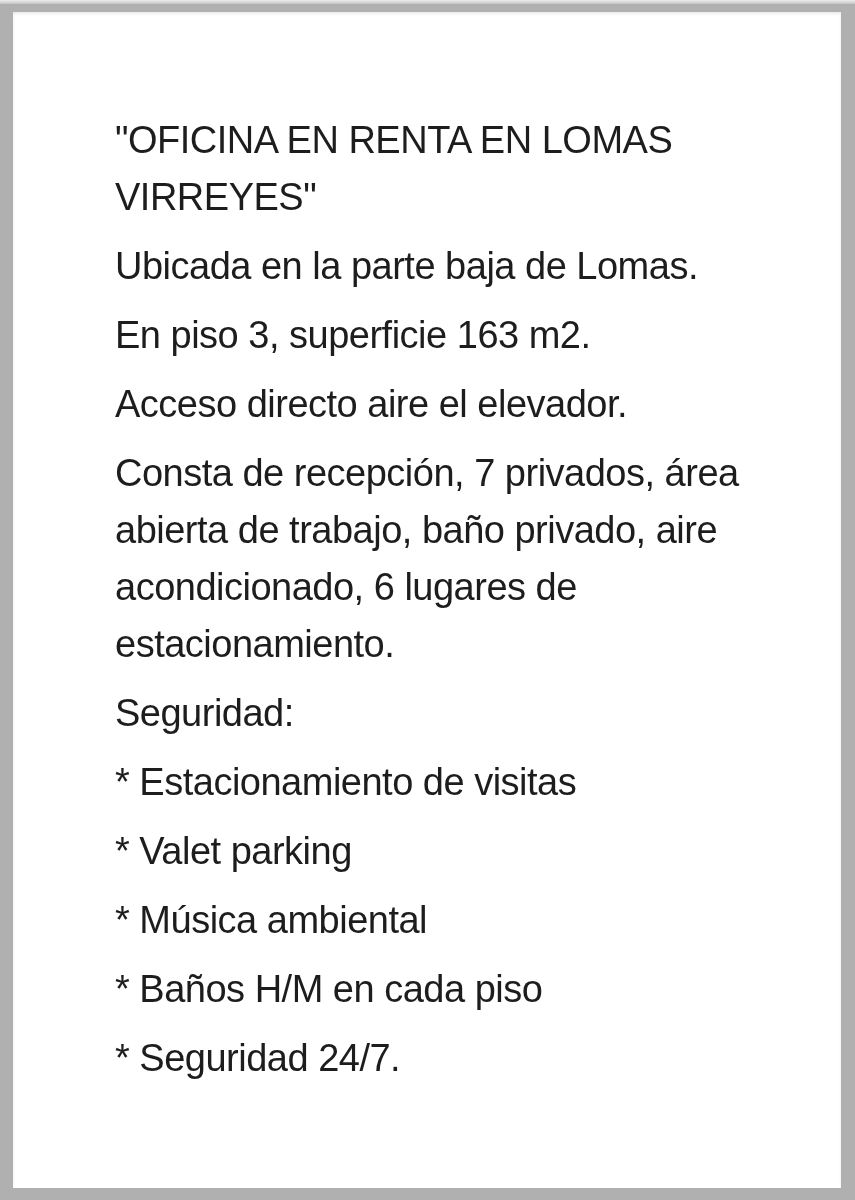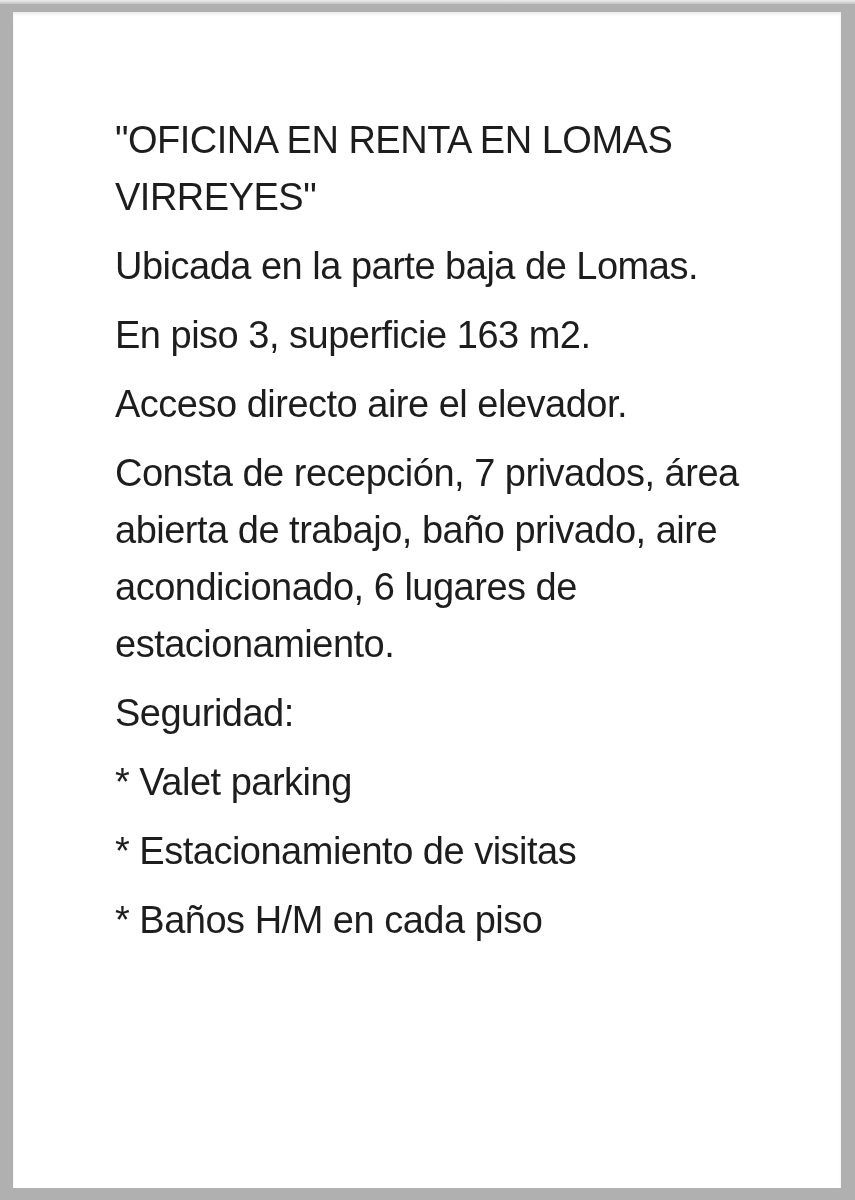--- a/index.html
+++ b/index.html
@@ -63,21 +63,23 @@
     <p>Ubicada en la parte baja de Lomas.</p>
 
     <p>En piso 3, superficie 163 m2.</p>
 
     <p>Acceso directo aire el elevador.</p>
 
     <p>Consta de recepción, 7 privados, área abierta de trabajo, baño privado, aire acondicionado, 6 lugares de estacionamiento.</p>
 
     <p>Seguridad:</p>
 
+    <p>* Estacionamiento de visitas</p>
+
     <p>* Valet parking</p>
 
-    <p>* Estacionamiento de visitas</p>
-
+    <p>* Música ambiental</p>
 
     <p>* Baños H/M en cada piso</p>
 
+    <p>* Seguridad 24/7.</p>
   </div>
 </div>
 
 </body></html>

